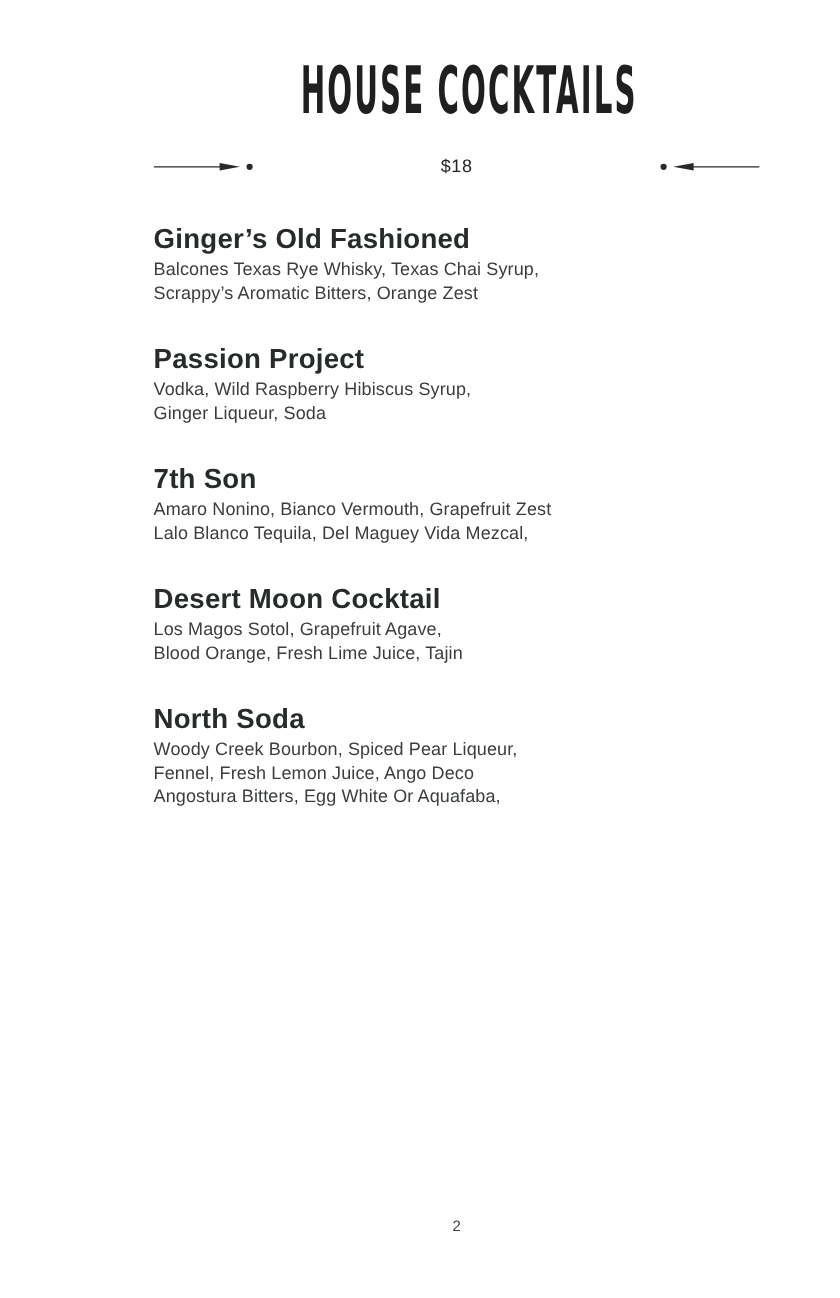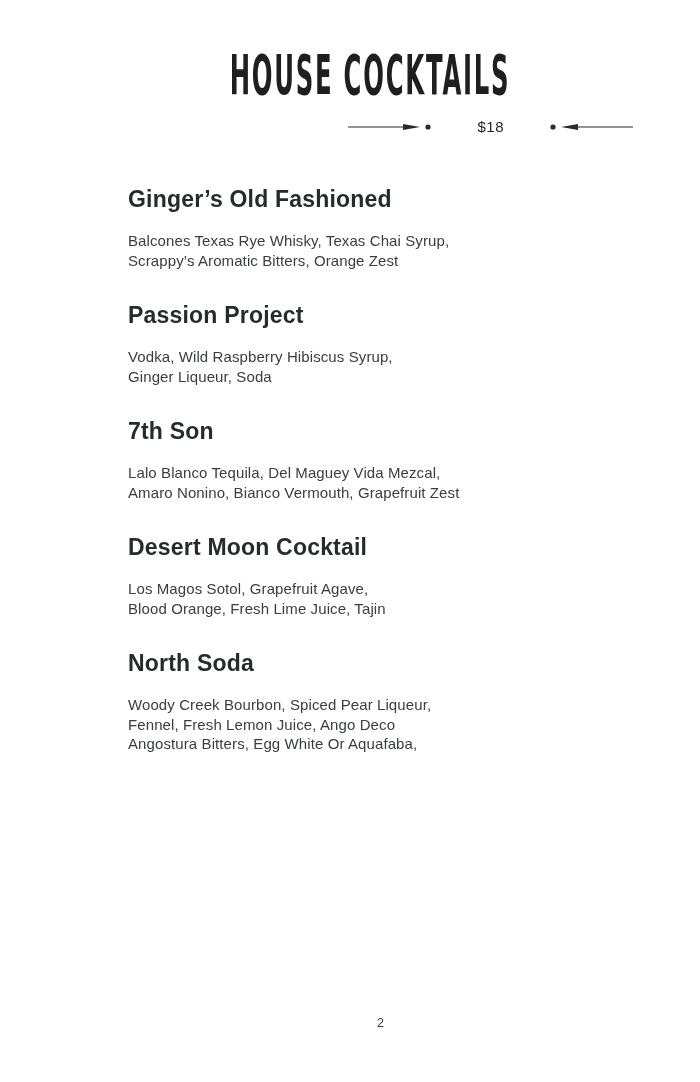--- a/index.html
+++ b/index.html
@@ -15,44 +15,44 @@
     font-family: "Liberation Sans", sans-serif;
     overflow: hidden;
   }
   
   .title-wrap {
     position: absolute;
     left: 128px;
     width: 505px;
     top: 46px;
     height: 56px;
-    text-align: left;
+    text-align: right;
   }
   .title-text {
     display: inline-block;
     font-family: "DejaVu Sans", sans-serif;
     font-weight: 700;
     font-size: 42px;
     letter-spacing: 3px;
     white-space: nowrap;
     color: #1f1f1f;
     transform: scale(0.58, 1.3);
     transform-origin: 50% 20%;
   }
   
   .divider-row {
     position: absolute;
     left: 128px;
     width: 505px;
-    top: 116px;
+    top: 128px;
     height: 22px;
     display: flex;
     align-items: center;
-    justify-content: flex-end;
-    gap: 33px;
+    justify-content: space-between;
+    gap: 15px;
   }
   .divider-row svg { display: block; }
   .price {
     font-size: 15px;
     color: #262626;
     letter-spacing: 0.5px;
     line-height: 22px;
   }
   
   .entries {
@@ -65,21 +65,21 @@
     margin: 0 0 34px 0;
   }
   .entry-name {
     font-size: 23px;
     font-weight: 700;
     line-height: 23px;
     letter-spacing: 0.2px;
     color: #272b2b;
   }
   .entry-desc {
-    margin-top: 20px;
+    margin-top: 4px;
   }
   .desc-line {
     font-size: 15px;
     line-height: 19.5px;
     letter-spacing: 0.1px;
     color: #3b3e3e;
   }
   .desc-line:empty { display: none; }
   
   .footer {
@@ -133,22 +133,22 @@
       <div class="entry-desc">
         <div class="desc-line">Vodka, Wild Raspberry Hibiscus Syrup,</div>
         <div class="desc-line">Ginger Liqueur, Soda</div>
 
       </div>
     </div>
 
     <div class="entry">
       <div class="entry-name">7th Son</div>
       <div class="entry-desc">
+        <div class="desc-line">Amaro Nonino, Bianco Vermouth, Grapefruit Zest</div>
         <div class="desc-line">Lalo Blanco Tequila, Del Maguey Vida Mezcal,</div>
-        <div class="desc-line">Amaro Nonino, Bianco Vermouth, Grapefruit Zest</div>
 
       </div>
     </div>
 
     <div class="entry">
       <div class="entry-name">Desert Moon Cocktail</div>
       <div class="entry-desc">
         <div class="desc-line">Los Magos Sotol, Grapefruit Agave,</div>
         <div class="desc-line">Blood Orange, Fresh Lime Juice, Tajin</div>
 

